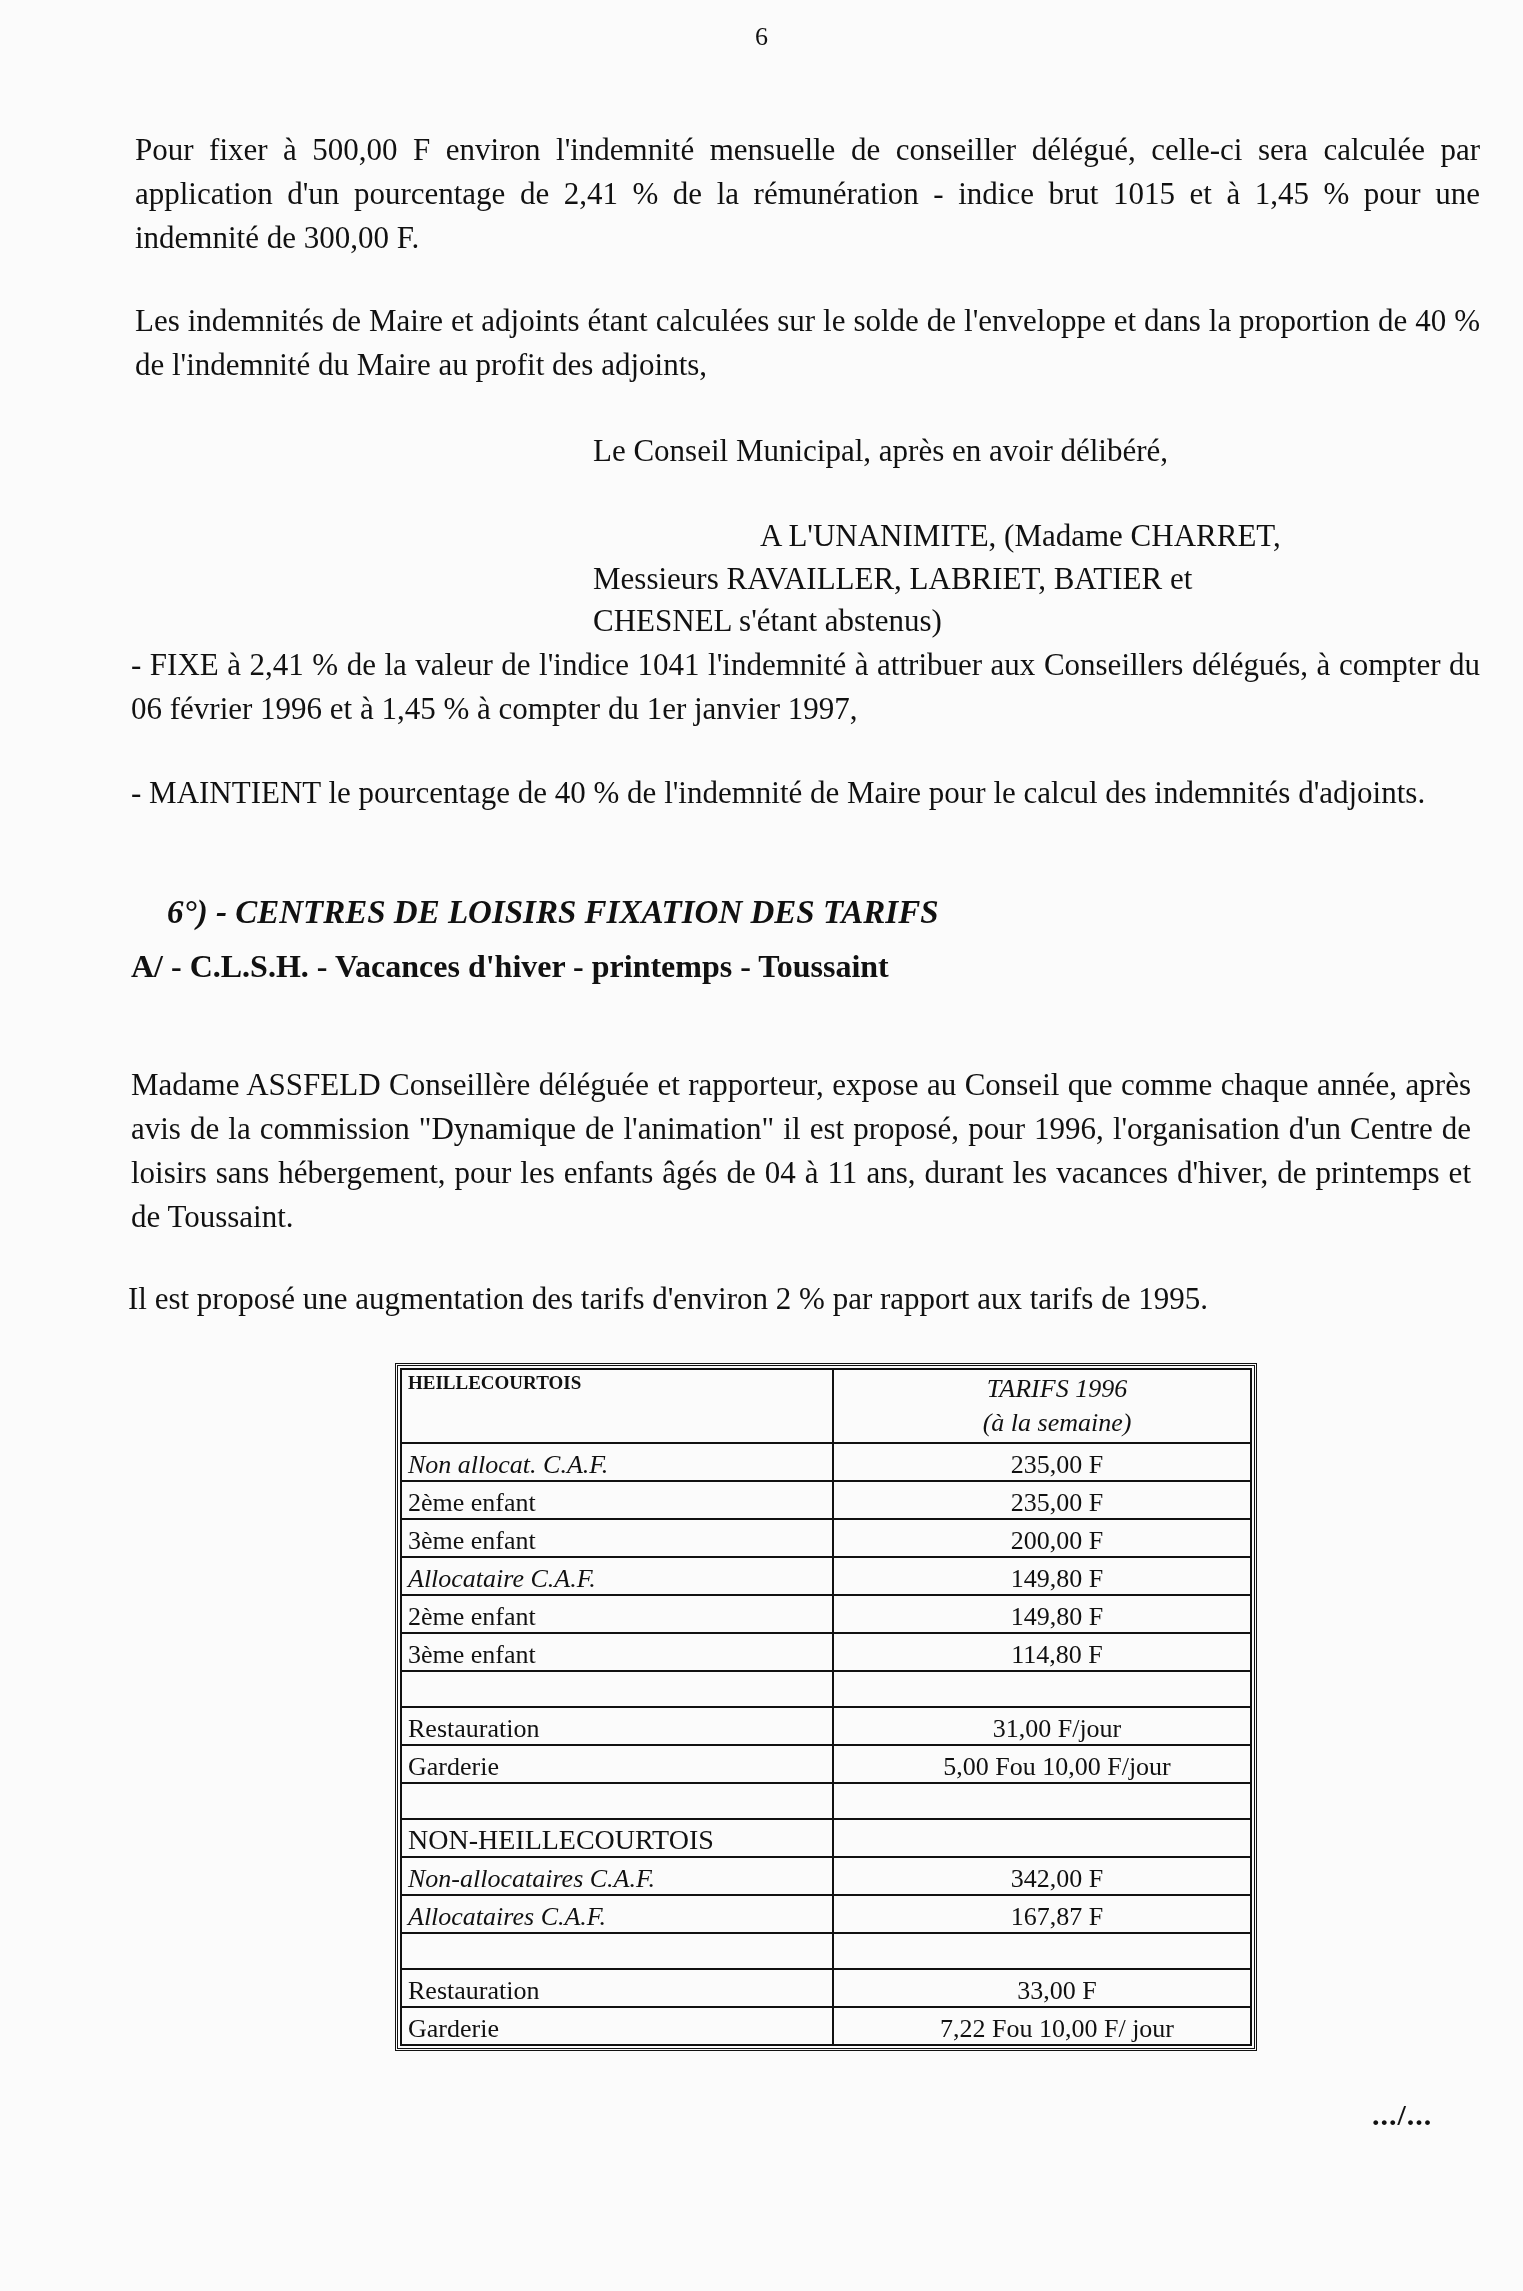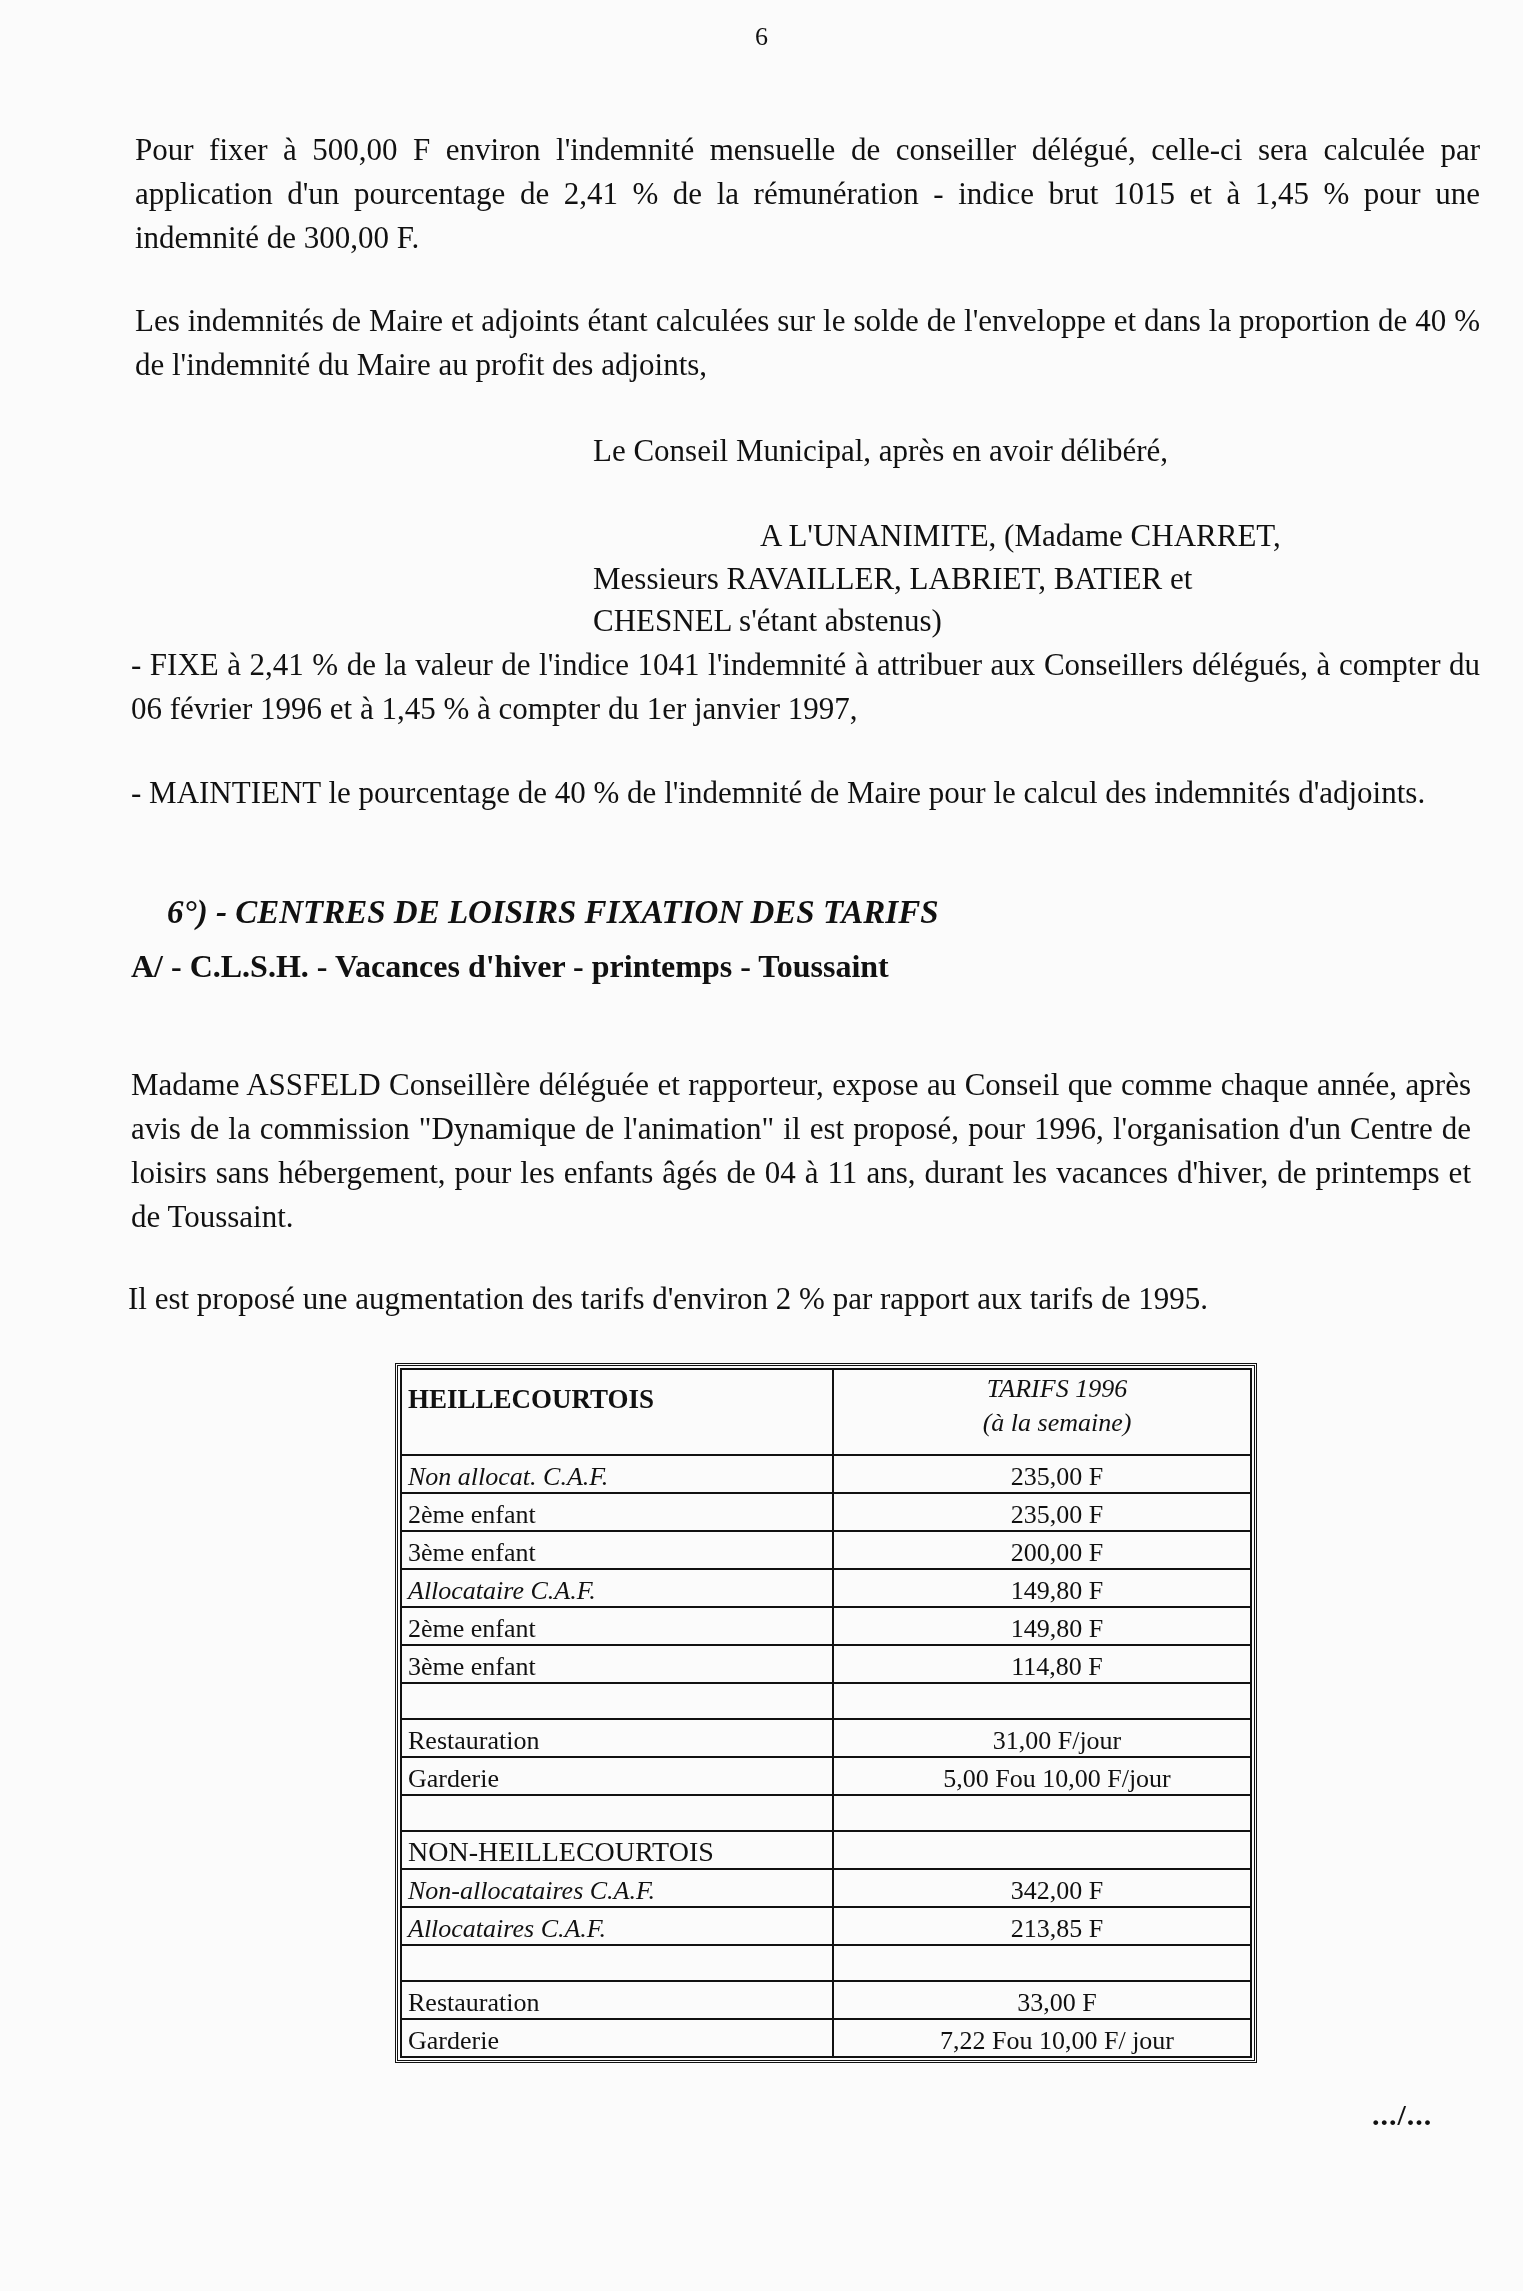--- a/index.html
+++ b/index.html
@@ -49,21 +49,21 @@
   }
   td {
     border: 2px solid #111;
     padding: 0 6px;
     height: 36px;
     vertical-align: bottom;
   }
   td.left { width: 418px; }
   td.right { text-align: center; padding-left: 36px; }
   tr.header td { height: 70px; vertical-align: top; }
-  tr.header td.left { font-weight: bold; font-size: 27px; padding-top: 14px; }
+  tr.header td.left { font-weight: bold; font-size: 19px; padding-top: 2px; }
   tr.header td.right { font-style: italic; line-height: 34px; padding-top: 2px; }
   tr.spacer td { height: 34px; }
   .it { font-style: italic; margin-top: 9px; }
   .bold { font-weight: normal; font-size: 28px; }
 </style>
 </head>
 <body>
 
 <div class="page-number">6</div>
 
@@ -142,21 +142,21 @@
         <tr>
           <td class="left bold">NON-HEILLECOURTOIS</td>
           <td class="right"></td>
         </tr>
         <tr>
           <td class="left it">Non-allocataires C.A.F.</td>
           <td class="right">342,00 F</td>
         </tr>
         <tr>
           <td class="left it">Allocataires C.A.F.</td>
-          <td class="right">213,85 F</td>
+          <td class="right">167,87 F</td>
         </tr>
         <tr class="spacer">
           <td class="left"></td>
           <td class="right"></td>
         </tr>
         <tr>
           <td class="left">Restauration</td>
           <td class="right">33,00 F</td>
         </tr>
         <tr>

